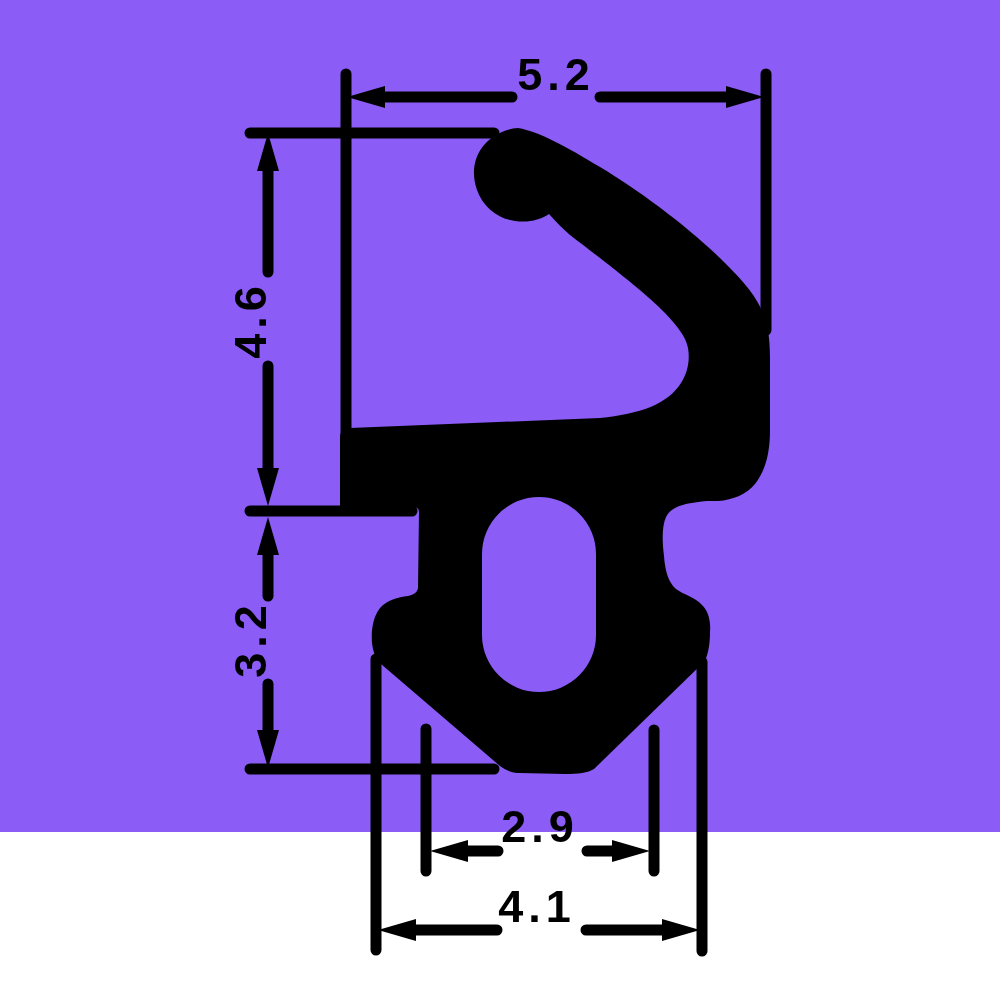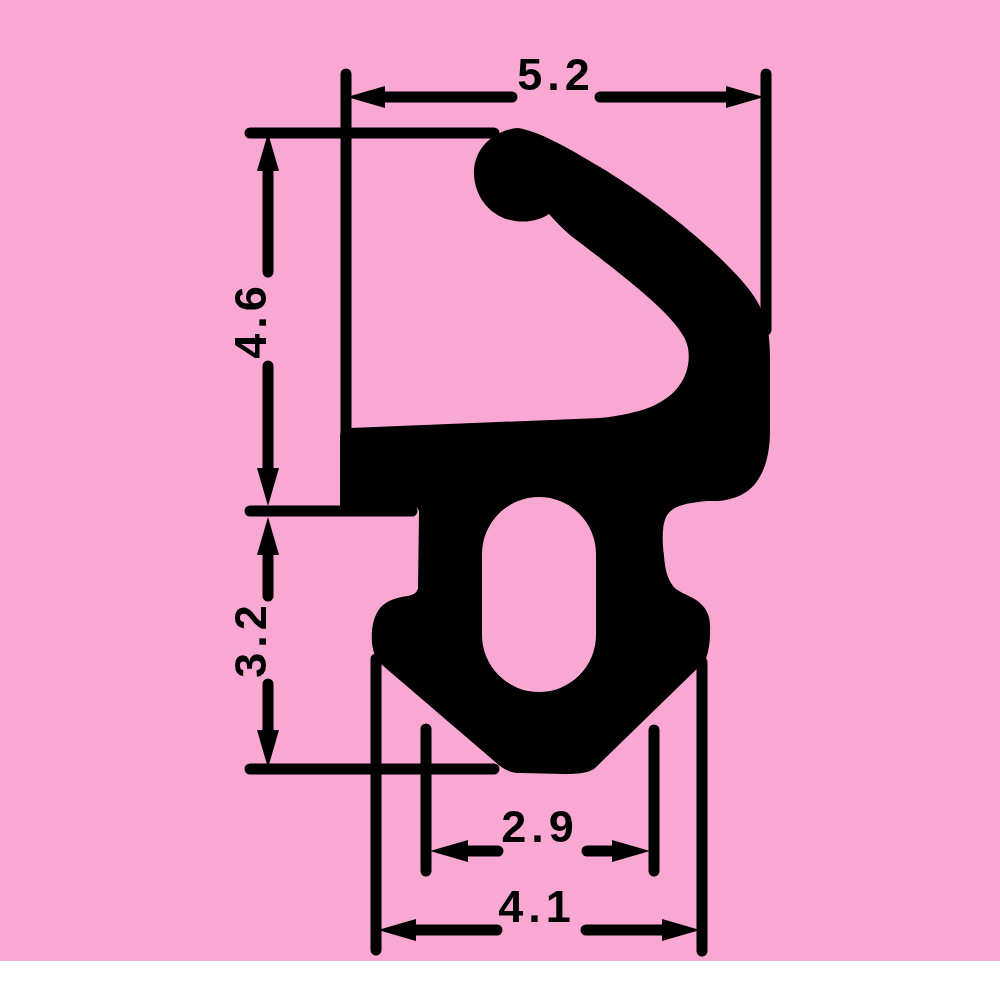--- a/index.html
+++ b/index.html
@@ -6,22 +6,22 @@
     margin: 0;
     padding: 0;
     background: #ffffff;
     width: 1000px;
     height: 1000px;
     overflow: hidden;
   }
   .drawing-stage {
     position: relative;
     width: 1000px;
-    height: 961px;
-    background: #f9a8d4;
+    height: 832px;
+    background: #8b5cf6;
   }
   svg {
     display: block;
   }
   .thin-line {
     stroke: #000000;
     stroke-width: 11;
     stroke-linecap: round;
     fill: none;
   }

